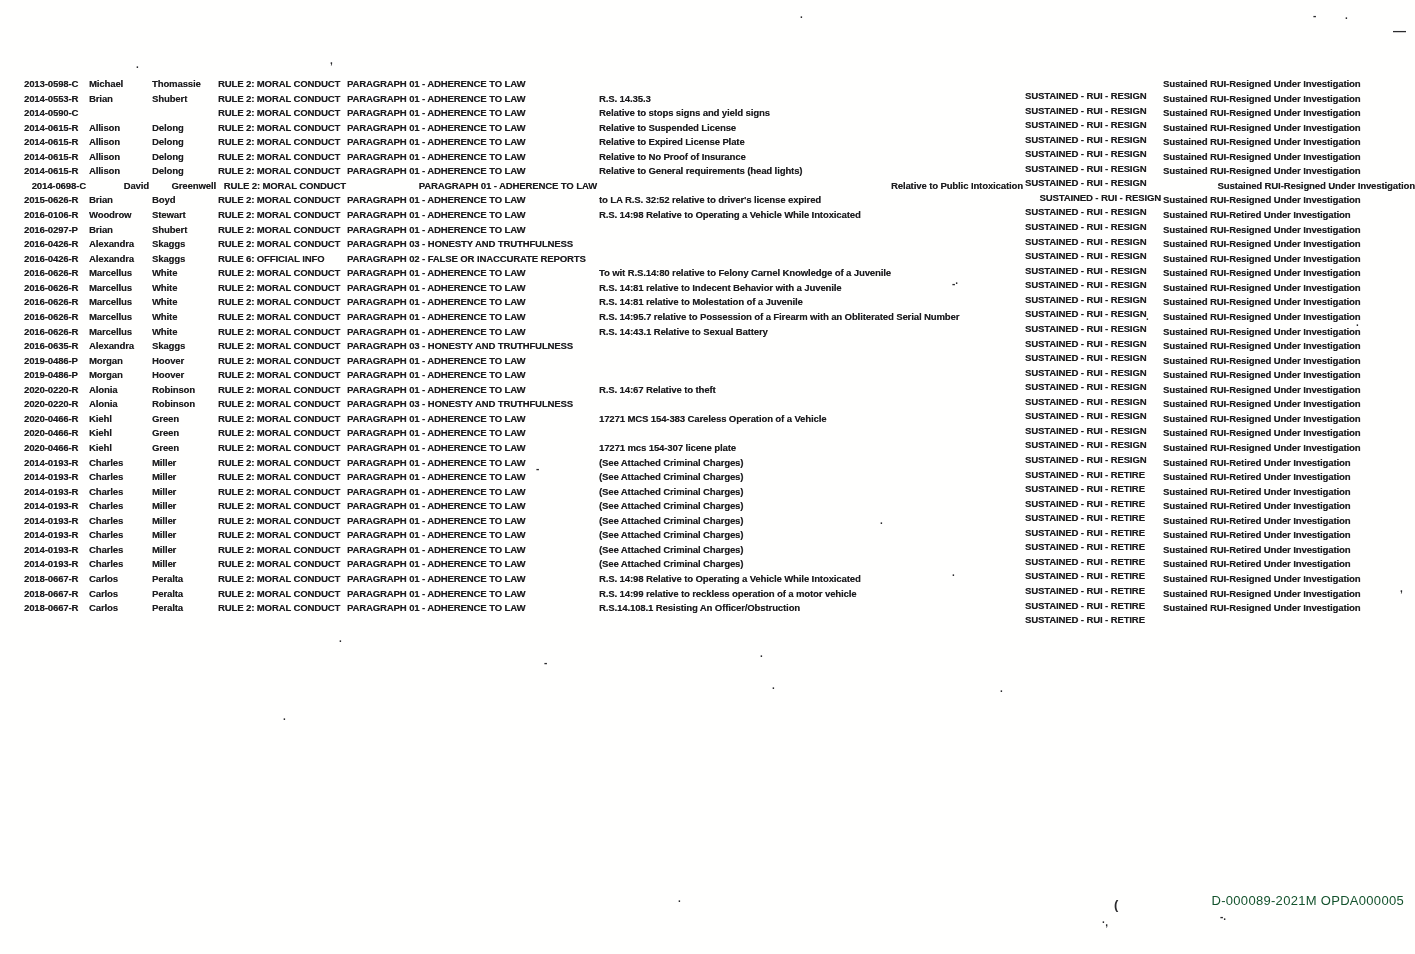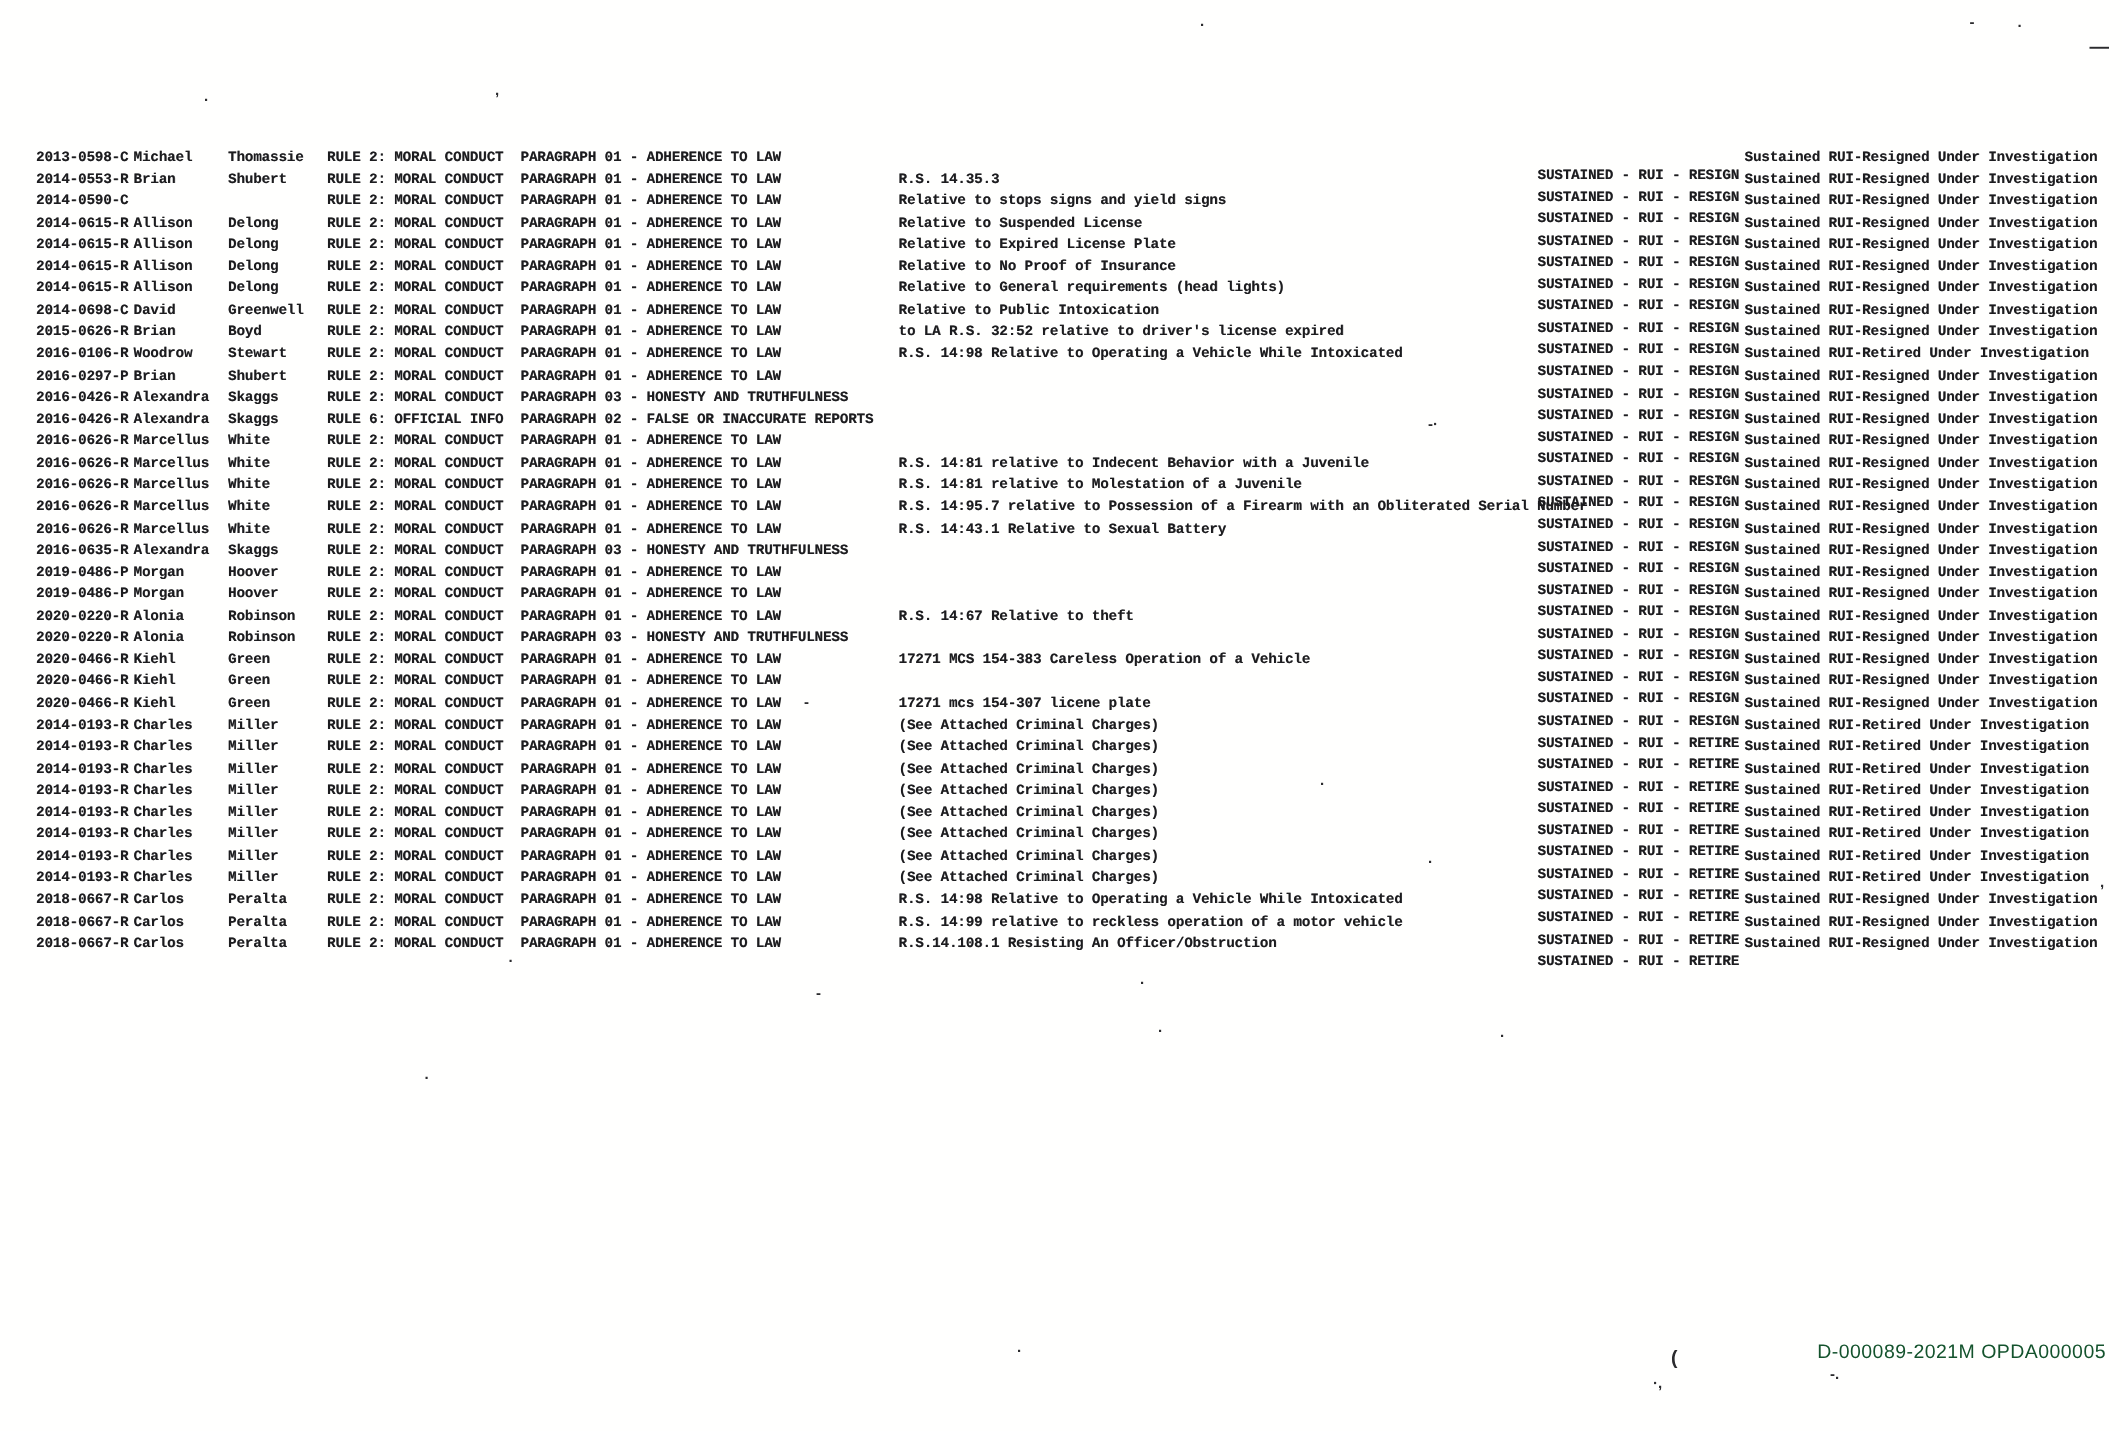--- a/index.html
+++ b/index.html
@@ -6,23 +6,22 @@
   body{
     width:1415px;height:954px;
     background:#ffffff;
     font-family:"Liberation Sans",sans-serif;
     position:relative;overflow:hidden;
   }
   .page{
     position:absolute;inset:0;background:#fffffe;
   }
   .records-table{
-    position:absolute;left:0;top:97px;width:1415px;height:545px;
+    position:absolute;left:0;top:76px;width:1415px;height:545px;
     filter:blur(0.2px);
-    font-family:Liberation Mono, monospace;
   }
   .row{
     position:absolute;left:0;width:1415px;height:15px;
   }
   .cell{
     position:absolute;top:0;height:15px;line-height:15px;
     font-size:9.5px;font-weight:bold;color:#1c1c1f;
     letter-spacing:-0.1px;white-space:nowrap;overflow:visible;
     text-shadow:0.2px 0.2px 0.35px rgba(25,25,28,0.55);
   }
@@ -112,21 +111,21 @@
       <div class="row" style="top: 87.36px;">
         <span class="cell c-case">2014-0615-R</span>
         <span class="cell c-first">Allison</span>
         <span class="cell c-last">Delong</span>
         <span class="cell c-rule">RULE 2: MORAL CONDUCT</span>
         <span class="cell c-para">PARAGRAPH 01 - ADHERENCE TO LAW</span>
         <span class="cell c-desc">Relative to General requirements (head lights)</span>
         <span class="cell c-code">SUSTAINED - RUI - RESIGN</span>
         <span class="cell c-text">Sustained RUI-Resigned Under Investigation</span>
       </div>
-      <div class="row" style="top: 101.92px;">
+      <div class="row" style="top: 101.92px; text-align: right;">
         <span class="cell c-case">2014-0698-C</span>
         <span class="cell c-first">David</span>
         <span class="cell c-last">Greenwell</span>
         <span class="cell c-rule">RULE 2: MORAL CONDUCT</span>
         <span class="cell c-para">PARAGRAPH 01 - ADHERENCE TO LAW</span>
         <span class="cell c-desc">Relative to Public Intoxication</span>
         <span class="cell c-code">SUSTAINED - RUI - RESIGN</span>
         <span class="cell c-text">Sustained RUI-Resigned Under Investigation</span>
       </div>
       <div class="row" style="top: 116.48px;">
@@ -178,20 +177,21 @@
         <span class="cell c-desc"></span>
         <span class="cell c-code">SUSTAINED - RUI - RESIGN</span>
         <span class="cell c-text">Sustained RUI-Resigned Under Investigation</span>
       </div>
       <div class="row" style="top: 189.28px;">
         <span class="cell c-case">2016-0626-R</span>
         <span class="cell c-first">Marcellus</span>
         <span class="cell c-last">White</span>
         <span class="cell c-rule">RULE 2: MORAL CONDUCT</span>
         <span class="cell c-para">PARAGRAPH 01 - ADHERENCE TO LAW</span>
+        <span class="cell c-desc">To wit R.S.14:80 relative to Felony Carnel Knowledge of a Juvenile</span>
         <span class="cell c-code">SUSTAINED - RUI - RESIGN</span>
         <span class="cell c-text">Sustained RUI-Resigned Under Investigation</span>
       </div>
       <div class="row" style="top: 203.84px;">
         <span class="cell c-case">2016-0626-R</span>
         <span class="cell c-first">Marcellus</span>
         <span class="cell c-last">White</span>
         <span class="cell c-rule">RULE 2: MORAL CONDUCT</span>
         <span class="cell c-para">PARAGRAPH 01 - ADHERENCE TO LAW</span>
         <span class="cell c-desc">R.S. 14:81 relative to Indecent Behavior with a Juvenile</span>

